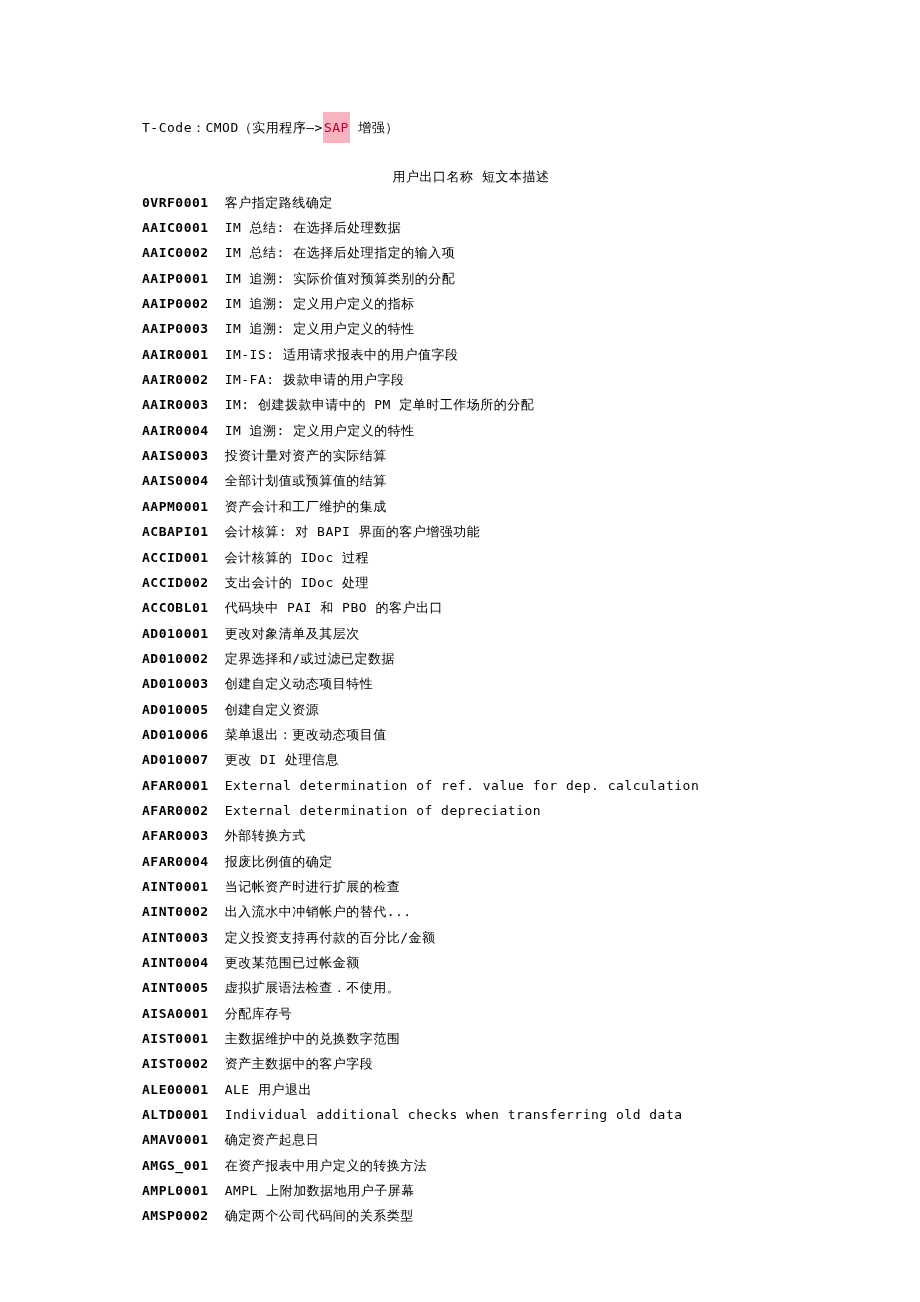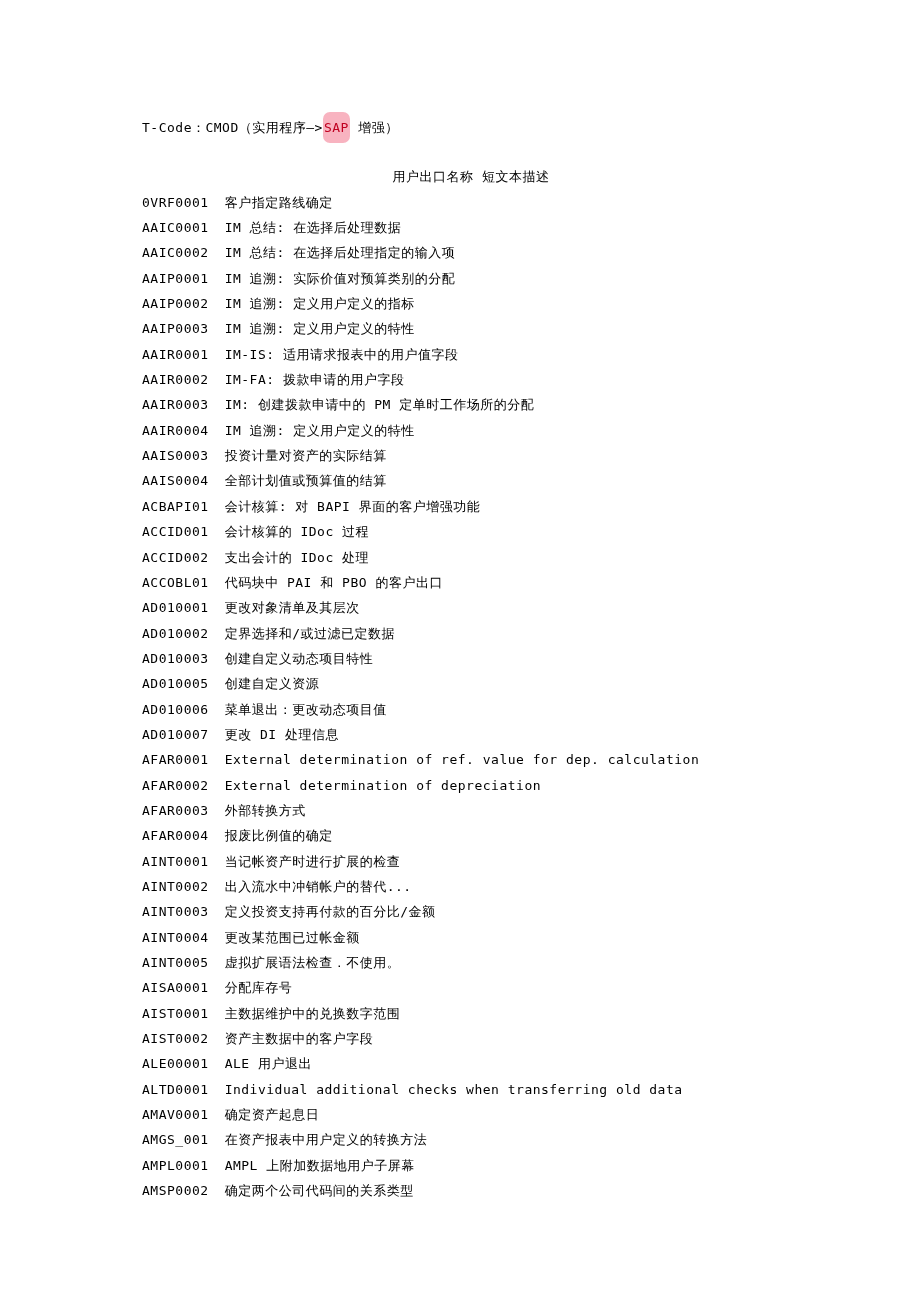--- a/index.html
+++ b/index.html
@@ -18,32 +18,32 @@
       box-sizing: border-box;
     }
     .title-line {
       margin-bottom: 24px;
       letter-spacing: 0.5px;
     }
     .highlight {
       background: #f8b3c0;
       color: #c00020;
       padding: 8px 1px;
-      border-radius: 7px;
     }
     .header-row {
       letter-spacing: 0.5px;
       text-align: center;
     }
     .row {
       white-space: nowrap;
       letter-spacing: 0.5px;
     }
     .code {
       display: inline;
+      font-weight: bold;
     }
     .desc {
       display: inline;
       margin-left: 16px;
     }
   </style>
 </head>
 <body>
 
 <div class="page">
@@ -57,20 +57,21 @@
       <div class="row"><span class="code">AAIC0002</span><span class="desc">IM 总结: 在选择后处理指定的输入项</span></div>
       <div class="row"><span class="code">AAIP0001</span><span class="desc">IM 追溯: 实际价值对预算类别的分配</span></div>
       <div class="row"><span class="code">AAIP0002</span><span class="desc">IM 追溯: 定义用户定义的指标</span></div>
       <div class="row"><span class="code">AAIP0003</span><span class="desc">IM 追溯: 定义用户定义的特性</span></div>
       <div class="row"><span class="code">AAIR0001</span><span class="desc">IM-IS: 适用请求报表中的用户值字段</span></div>
       <div class="row"><span class="code">AAIR0002</span><span class="desc">IM-FA: 拨款申请的用户字段</span></div>
       <div class="row"><span class="code">AAIR0003</span><span class="desc">IM: 创建拨款申请中的 PM 定单时工作场所的分配</span></div>
       <div class="row"><span class="code">AAIR0004</span><span class="desc">IM 追溯: 定义用户定义的特性</span></div>
       <div class="row"><span class="code">AAIS0003</span><span class="desc">投资计量对资产的实际结算</span></div>
       <div class="row"><span class="code">AAIS0004</span><span class="desc">全部计划值或预算值的结算</span></div>
+      <div class="row"><span class="code">AAPM0001</span><span class="desc">资产会计和工厂维护的集成</span></div>
       <div class="row"><span class="code">ACBAPI01</span><span class="desc">会计核算: 对 BAPI 界面的客户增强功能</span></div>
       <div class="row"><span class="code">ACCID001</span><span class="desc">会计核算的 IDoc 过程</span></div>
       <div class="row"><span class="code">ACCID002</span><span class="desc">支出会计的 IDoc 处理</span></div>
       <div class="row"><span class="code">ACCOBL01</span><span class="desc">代码块中 PAI 和 PBO 的客户出口</span></div>
       <div class="row"><span class="code">AD010001</span><span class="desc">更改对象清单及其层次</span></div>
       <div class="row"><span class="code">AD010002</span><span class="desc">定界选择和/或过滤已定数据</span></div>
       <div class="row"><span class="code">AD010003</span><span class="desc">创建自定义动态项目特性</span></div>
       <div class="row"><span class="code">AD010005</span><span class="desc">创建自定义资源</span></div>
       <div class="row"><span class="code">AD010006</span><span class="desc">菜单退出：更改动态项目值</span></div>
       <div class="row"><span class="code">AD010007</span><span class="desc">更改 DI 处理信息</span></div>

